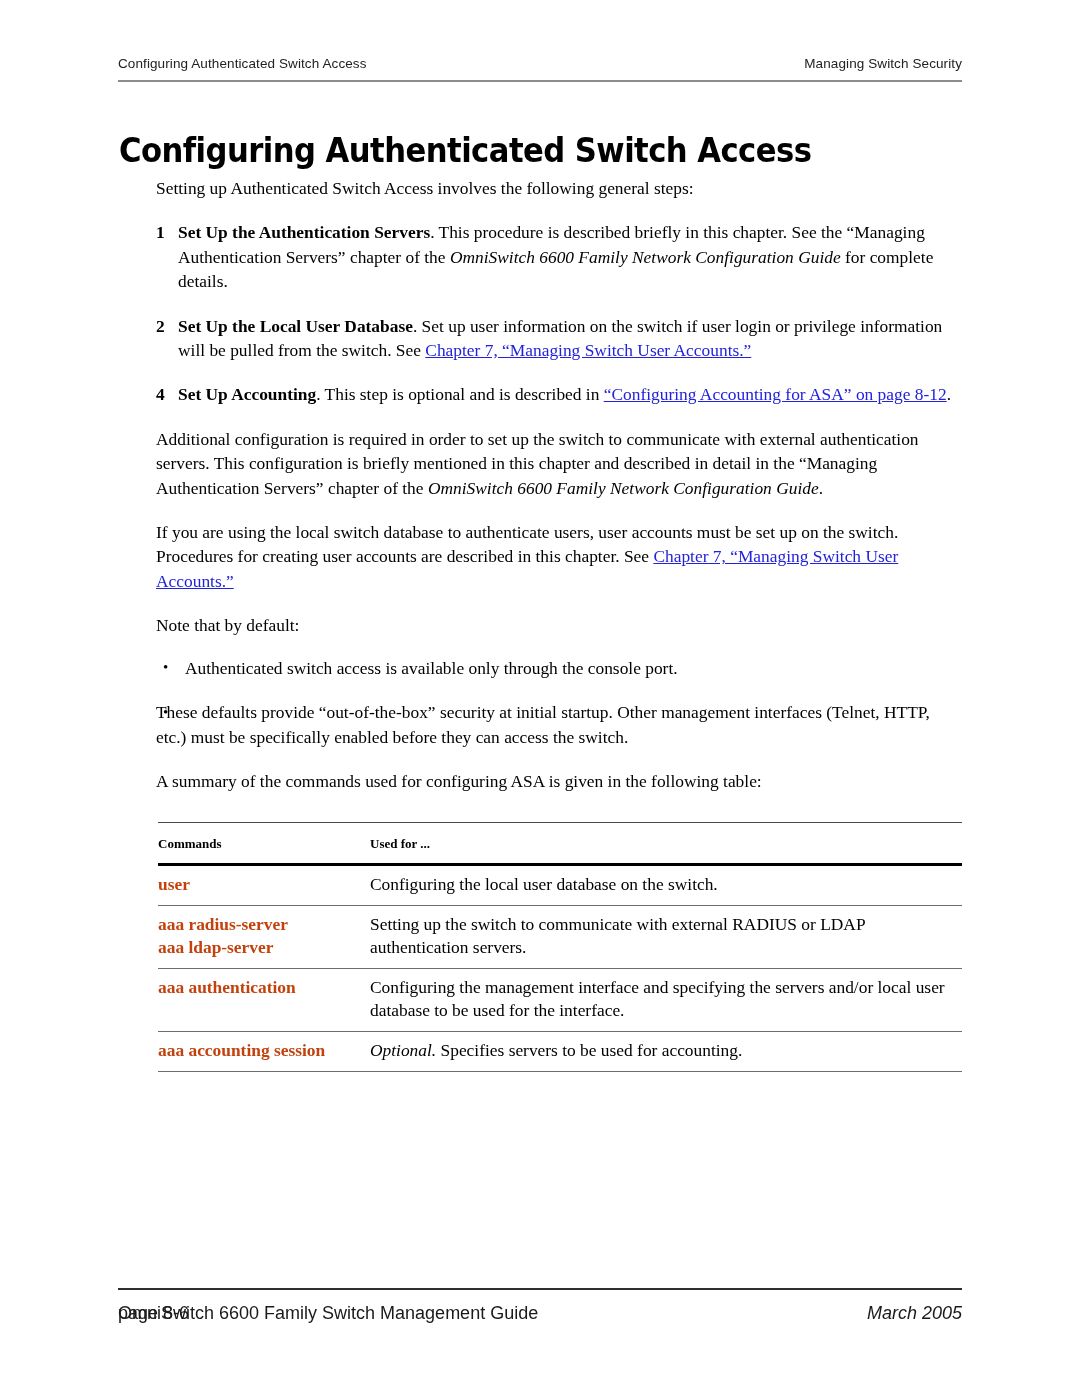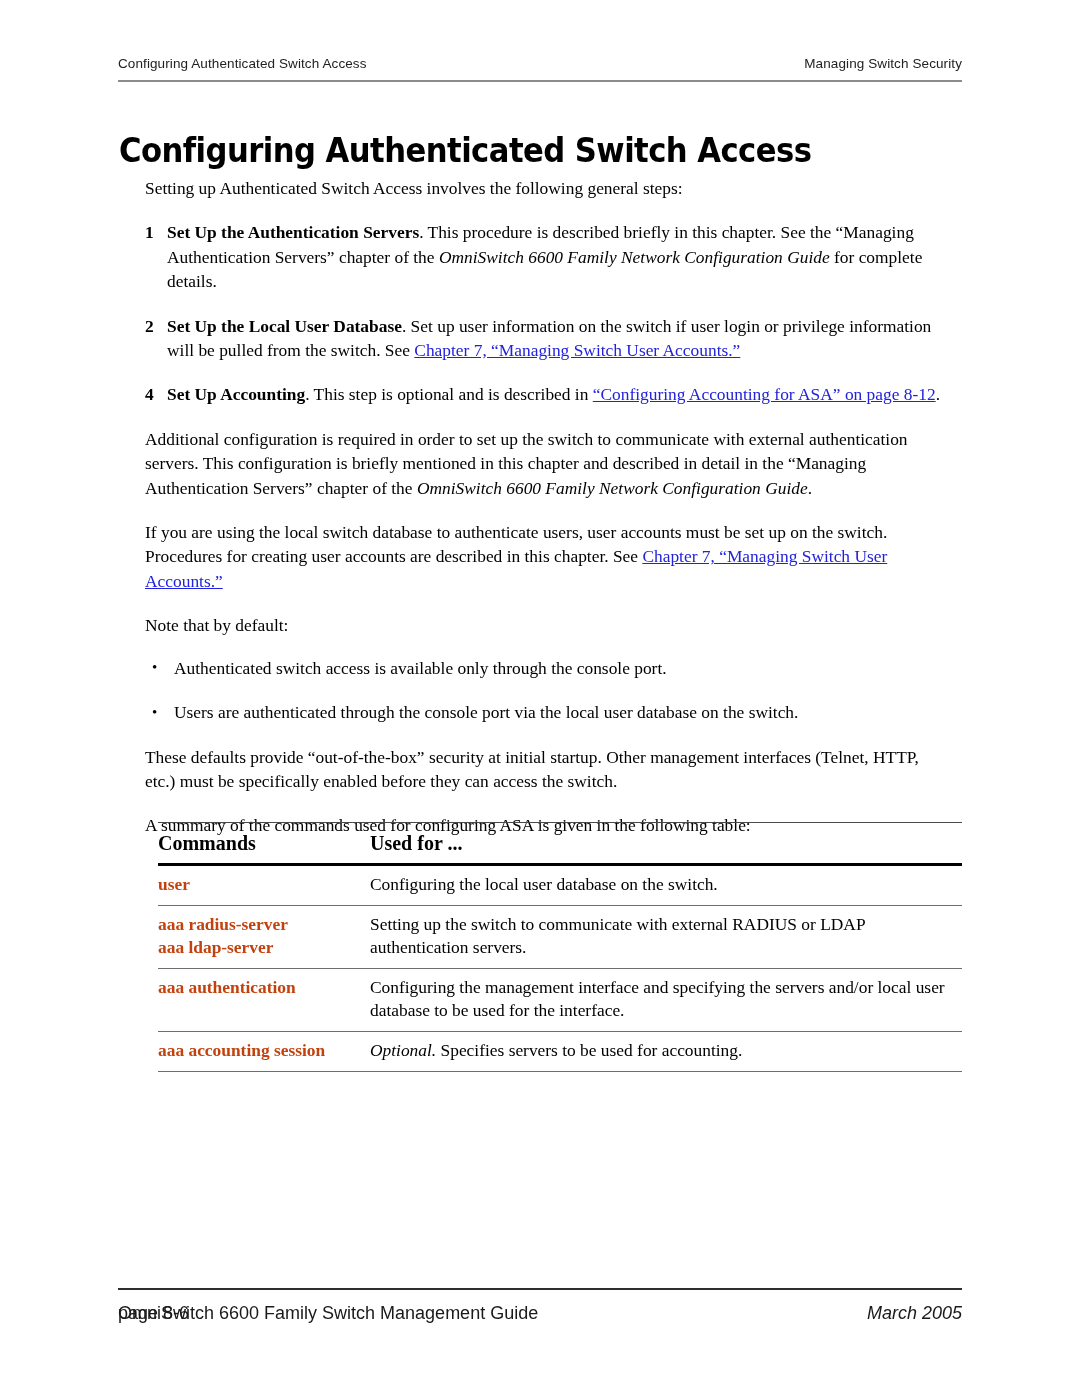--- a/index.html
+++ b/index.html
@@ -59,21 +59,21 @@
     line-height: 40px;
     letter-spacing: -0.6px;
     transform: scaleX(0.93);
     transform-origin: left top;
     color: #000000;
   }
 
   
   .content {
     position: absolute;
-    left: 145px;
+    left: 156px;
     top: 176px;
     width: 804px;
     font-size: 17.4px;
     line-height: 24.4px;
   }
 
   .para {
     margin: 0 0 20px 0;
     text-align: left;
   }
@@ -124,21 +124,21 @@
   .cmd-table td, .cmd-table th {
     text-align: left;
     vertical-align: top;
     padding: 7px 0 9px 0;
   }
   .cmd-table col.c1 { width: 212px; }
   .cmd-table col.c2 { width: 592px; }
 
   .cmd-table thead th {
     font-weight: bold;
-    font-size: 20px;
+    font-size: 13px;
     padding-top: 9px;
     padding-bottom: 8px;
   }
   .cmd-table thead tr {
     border-top: 1.4px solid #4a4a4a;
     border-bottom: 3.4px solid #000000;
   }
   .cmd-table tbody tr {
     border-bottom: 1.4px solid #6d6d6d;
   }
@@ -226,21 +226,21 @@
       <span>If you are using the local switch database to authenticate users, user accounts must be set up on the switch. Procedures for creating user accounts are described in this chapter. See </span><a class="link" href="#">Chapter 7, “Managing Switch User Accounts.”</a><span></span>
     </p>
 
     <p class="para tight">Note that by default:</p>
 
     <p class="bullet">
       <span class="dot">•</span><span>Authenticated switch access is available only through the console port.</span>
     </p>
 
     <p class="bullet">
-      <span class="dot">•</span><span>Users are authenticated through the console port via the local user database on the switch.</span>
+      <span class="dot">•</span>
     </p>
 
     <p class="para">These defaults provide “out-of-the-box” security at initial startup. Other management interfaces (Telnet, HTTP, etc.) must be specifically enabled before they can access the switch.</p>
 
     <p class="para">A summary of the commands used for configuring ASA is given in the following table:</p>
 
   </div>
 
   <table class="cmd-table">
     <colgroup>

